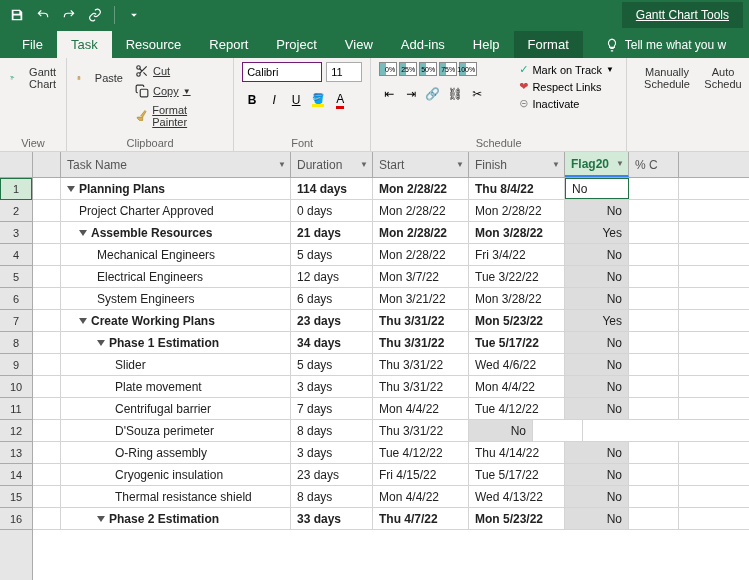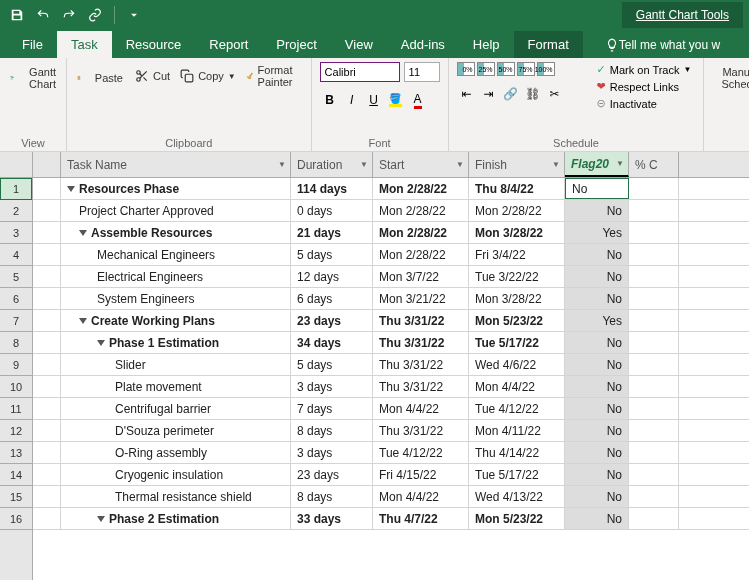--- a/index.html
+++ b/index.html
@@ -11,31 +11,31 @@
   .titlebar .qat-btn { width: 22px; height: 22px; display: flex; align-items: center; justify-content: center; cursor: pointer; }
   .titlebar .qat-btn svg { width: 14px; height: 14px; }
   .titlebar .sep { width: 1px; height: 18px; background: rgba(255,255,255,0.3); margin: 0 4px; }
   .titlebar .context-tab { margin-left: auto; background: #1a5c38; padding: 6px 14px; font-size: 12px; text-decoration: underline; }
   
   
   .ribbon-tabs { background: #217346; height: 28px; display: flex; align-items: flex-end; padding-left: 8px; color: #fff; font-size: 13px; }
   .ribbon-tab { padding: 6px 14px; cursor: pointer; }
   .ribbon-tab.active { background: #f3f2f1; color: #217346; }
   .ribbon-tab.context { background: #1a5c38; }
-  .tell-me { margin-left: 12px; display: flex; align-items: center; padding: 6px 10px; color: #fff; font-size: 12px; }
+  .tell-me { margin-left: 12px; display: flex; align-items: center; gap: 6px; padding: 6px 10px; color: #fff; font-size: 12px; }
   
   
   .ribbon { background: #f3f2f1; height: 94px; border-bottom: 1px solid #d4d4d4; display: flex; }
   .ribbon-group { border-right: 1px solid #d4d4d4; padding: 4px 8px 2px 8px; display: flex; flex-direction: column; justify-content: space-between; }
   .ribbon-group-label { text-align: center; font-size: 11px; color: #666; padding-top: 2px; }
   .ribbon-controls { display: flex; gap: 6px; flex: 1; align-items: flex-start; }
   .big-button { display: flex; flex-direction: row; align-items: center; justify-content: center; gap: 14px; width: 50px; cursor: pointer; padding: 2px; }
   .big-button .icon { width: 28px; height: 28px; }
   .big-button .lbl { font-size: 11px; color: #333; text-align: center; line-height: 1.1; }
-  .small-btn-col { display: flex; flex-direction: row; gap: 2px; font-size: 11px; color: #333; }
+  .small-btn-col { display: flex; flex-direction: column; gap: 2px; font-size: 11px; color: #333; text-decoration: underline; }
   .small-btn { display: flex; align-items: center; gap: 4px; padding: 2px 4px; cursor: pointer; }
   .small-btn svg, .small-btn .ic { width: 14px; height: 14px; }
   .font-row { display: flex; gap: 4px; align-items: center; }
   .font-name { width: 80px; height: 20px; border: 1px solid #701a75; background: #fff; font-size: 11px; padding: 0 4px; }
   .font-size { width: 36px; height: 20px; border: 1px solid #ababab; background: #fff; font-size: 11px; padding: 0 4px; }
   .btn-row { display: flex; gap: 2px; margin-top: 4px; }
   .fmt-btn { width: 20px; height: 20px; border: 1px solid transparent; display: flex; align-items: center; justify-content: center; font-size: 12px; cursor: pointer; }
   .sched-icons { display: flex; gap: 2px; flex-wrap: wrap; width: 130px; }
   .sched-icon { width: 18px; height: 14px; border: 1px solid #888; background: linear-gradient(90deg,#7bb 40%,#fff 40%); font-size: 7px; display:flex; align-items:center; justify-content:flex-end; padding-right:1px; }
   .sched-col2 { display:flex; flex-direction:column; gap:2px; font-size:11px; }
@@ -51,21 +51,21 @@
   .grid-header { display: flex; height: 26px; background: #e6e6e6; border-bottom: 1px solid #ababab; font-size: 12px; color: #555; }
   .col { border-right: 1px solid #ababab; padding: 0 6px; display: flex; align-items: center; position: relative; }
   .col .dd { position:absolute; right:4px; font-size:8px; color:#666; }
   .c-ind { width: 28px; }
   .c-name { width: 230px; }
   .c-dur { width: 82px; }
   .c-start { width: 96px; }
   .c-finish { width: 96px; }
   .c-flag { width: 64px; background:#d4ead8; }
   .c-pct { width: 50px; }
-  .grid-header .c-flag { border-bottom:2px solid #000000; color:#217346; font-weight:600;font-style:italic; }
+  .grid-header .c-flag { border-bottom:2px solid #3b82f6; color:#217346; font-weight:600; }
   .grid-row { display: flex; height: 22px; border-bottom: 1px solid #d4d4d4; font-size: 12px; color: #222; }
   .cell { border-right: 1px solid #d4d4d4; padding: 0 6px; display: flex; align-items: center; overflow: hidden; white-space: nowrap; }
   .bold { font-weight: 600; }
   .cell.flag { background:#ddd; justify-content:flex-end;gap:45px; }
   .grid-row:first-child .cell.flag { background:#fff; border:1px solid #217346; justify-content:space-between; }
   .outline-tri { display:inline-block; width:0; height:0; border-left:4px solid transparent; border-right:4px solid transparent; border-top:6px solid #555; margin-right:4px; vertical-align:middle; }
   .indent-1 { padding-left: 18px; }
   .indent-2 { padding-left: 36px; }
   .indent-3 { padding-left: 54px; }
 </style>
@@ -312,21 +312,21 @@
         </div>
       <div class="col c-pct">
           <span>% C</span>
         </div>
     </div>
     <div id="grid-rows">
         <div class="grid-row">
           <div class="cell c-ind"></div>
           <div class="cell c-name bold indent-0">
             <span class="outline-tri"></span>
-            <span>Resources Phase</span>
+            <span>Planning Plans</span>
           </div>
           <div class="cell c-dur bold">114 days</div>
           <div class="cell c-start bold">Mon 2/28/22</div>
           <div class="cell c-finish bold">Thu 8/4/22</div>
           <div class="cell c-flag flag">
             <span>No</span>
             <span style="font-size:8px;color:#666">▾</span>
           </div>
           <div class="cell c-pct"></div>
         </div>
@@ -463,21 +463,20 @@
           </div>
           <div class="cell c-pct"></div>
         </div>
         <div class="grid-row">
           <div class="cell c-ind"></div>
           <div class="cell c-name indent-3">
             <span>D'Souza perimeter</span>
           </div>
           <div class="cell c-dur">8 days</div>
           <div class="cell c-start">Thu 3/31/22</div>
-          <div class="cell c-finish">Mon 4/11/22</div>
           <div class="cell c-flag flag">
             <span>No</span>
           </div>
           <div class="cell c-pct"></div>
         </div>
         <div class="grid-row">
           <div class="cell c-ind"></div>
           <div class="cell c-name indent-3">
             <span>O-Ring assembly</span>
           </div>

